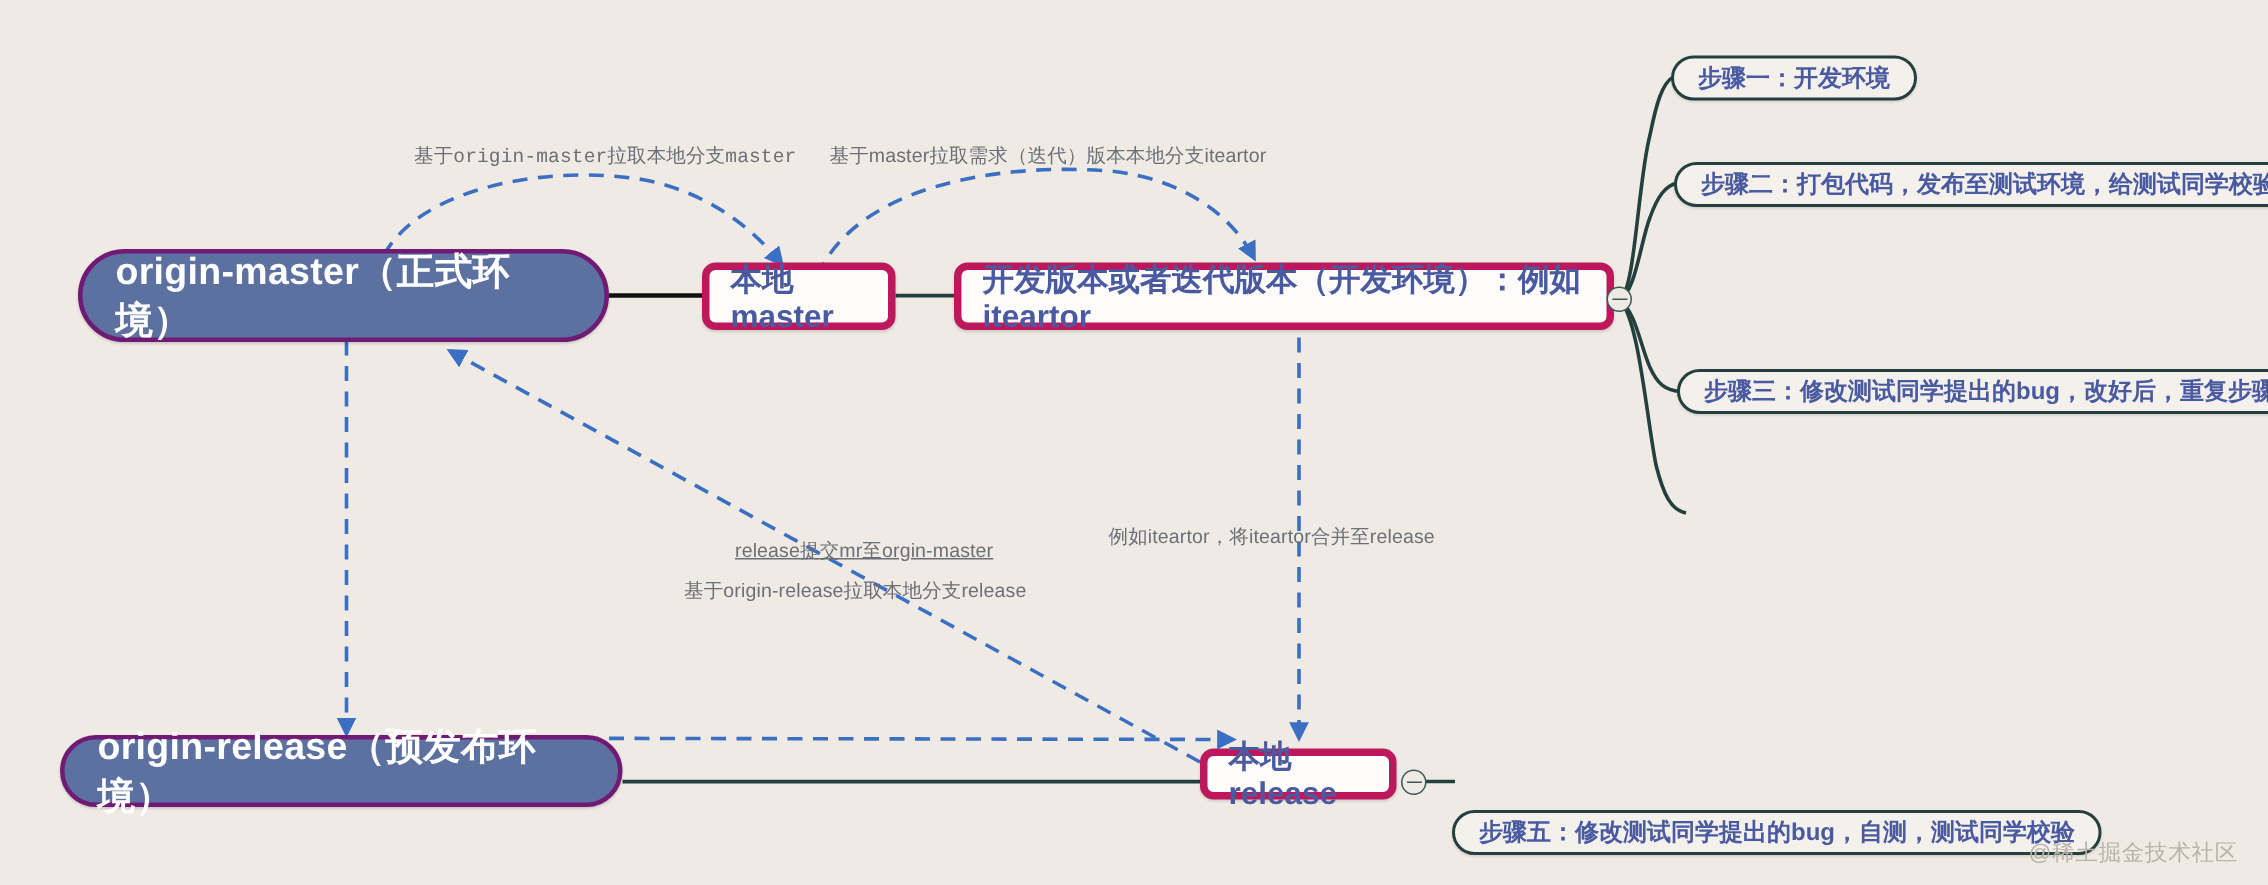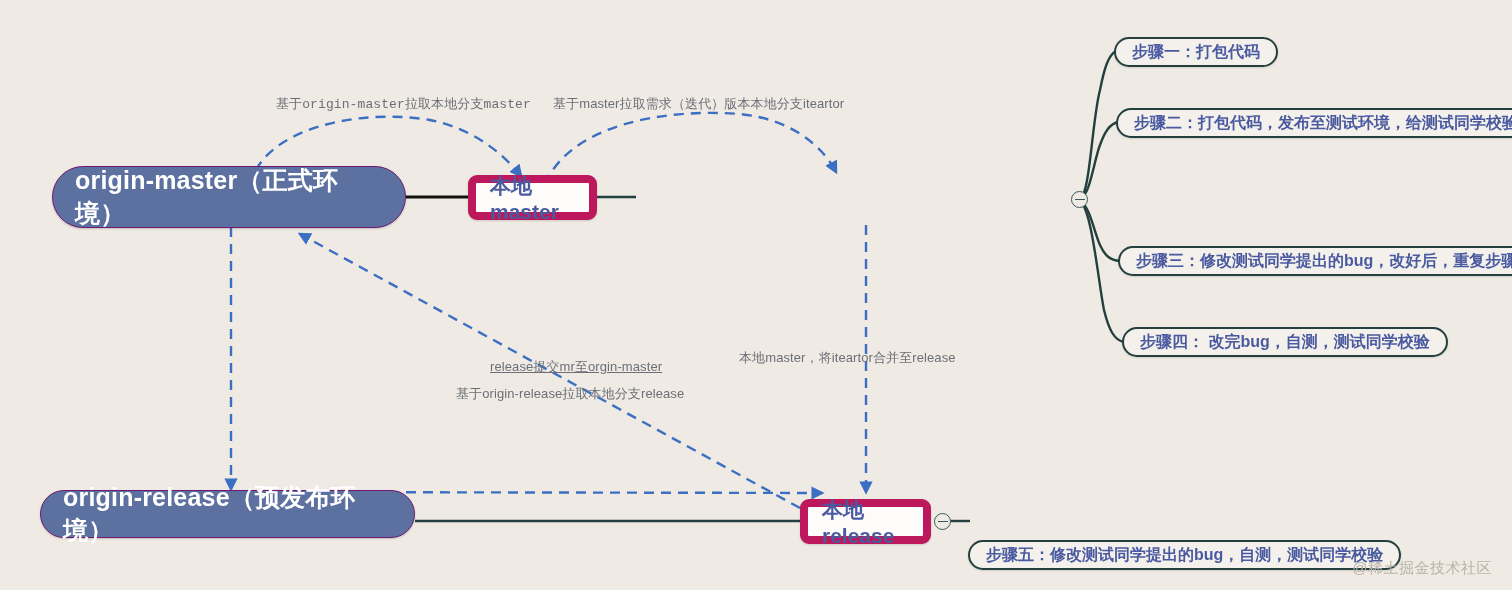--- a/index.html
+++ b/index.html
@@ -11,34 +11,34 @@
     position:relative;
   }
   #stage{position:absolute;left:0;top:0;width:1512px;height:590px;}
   svg.edges{position:absolute;left:0;top:0;width:1512px;height:590px;pointer-events:none;}
 
   .node{position:absolute;box-sizing:border-box;display:flex;align-items:center;justify-content:center;}
 
   
   .root{
     background:#5c71a0;
-    border:1px solid #701a75;
+    border:3px solid #701a75;
     border-radius:34px;
     color:#ffffff;
     font-size:25px;
     font-weight:700;
     letter-spacing:.2px;
     box-shadow:0 1px 2px rgba(0,0,0,.18);
     padding:0 22px;
   }
 
   
   .rect{
     background:#fdfcfa;
-    border:8px solid #be185d;
+    border:5px solid #be185d;
     border-radius:9px;
     color:#4a5aa0;
     font-size:21px;
     font-weight:700;
     padding:0 14px;
     box-shadow:0 1px 2px rgba(0,0,0,.15);
   }
   .rect.wide{font-size:21px;}
 
   
@@ -128,48 +128,48 @@
   </svg>
 
   <div class="node root" style="left:52px;top:166px;width:354px;height:62px;">
     <span>origin-master（正式环境）</span>
   </div>
 
   <div class="node rect" style="left:468px;top:175px;width:129px;height:45px;">
     <span>本地master</span>
   </div>
 
+  <div class="node rect wide" style="left:636px;top:175px;width:440px;height:45px;">
+    <span>开发版本或者迭代版本（开发环境）：例如iteartor</span>
+  </div>
 
   <div class="collapse" style="left:1071px;top:191px;"></div>
 
   <div class="node root" style="left:40px;top:490px;width:375px;height:48px;">
     <span>origin-release（预发布环境）</span>
   </div>
 
-  <div class="node rect" style="left:800px;top:499px;width:131px;height:45px;">
+  <div class="node rect" style="left:800px;top:499px;width:131px;height:34px;">
     <span>本地release</span>
   </div>
 
   <div class="collapse" style="left:934px;top:513px;"></div>
 
   <div class="node step" style="left:1114px;top:37px;height:30px;">
-    <span>步骤一：打包代码</span>
+    <span>步骤一：开发环境</span>
   </div>
 
   <div class="node step" style="left:1116px;top:108px;height:30px;">
     <span>步骤二：打包代码，发布至测试环境，给测试同学校验</span>
   </div>
 
   <div class="node step" style="left:1118px;top:246px;height:30px;">
     <span>步骤三：修改测试同学提出的bug，改好后，重复步骤2</span>
   </div>
 
-  <div class="node step" style="left:1122px;top:327px;height:30px;">
-    <span>步骤四： 改完bug，自测，测试同学校验</span>
-  </div>
 
   <div class="node step" style="left:968px;top:507px;height:30px;margin-top:33px;">
     <span>步骤五：修改测试同学提出的bug，自测，测试同学校验</span>
   </div>
 
   <div class="edge-label" style="left:276px;top:95px;font-family:Liberation Mono, monospace;">
     <span>基于origin-master拉取本地分支master</span>
   </div>
 
   <div class="edge-label" style="left:553px;top:95px;">
@@ -179,20 +179,20 @@
 
   <div class="edge-label" style="left:490px;top:358px;text-decoration:underline;">
     <span>release提交mr至orgin-master</span>
   </div>
 
   <div class="edge-label" style="left:444px;top:385px;margin-left:12px;">
     <span>基于origin-release拉取本地分支release</span>
   </div>
 
   <div class="edge-label" style="left:739px;top:349px;">
-    <span>本地master，将iteartor合并至release</span>
+    <span>例如iteartor，将iteartor合并至release</span>
   </div>
 
   <div class="watermark">
     <span>@稀土掘金技术社区</span>
   </div>
 
 </div>
 
 </body></html>

